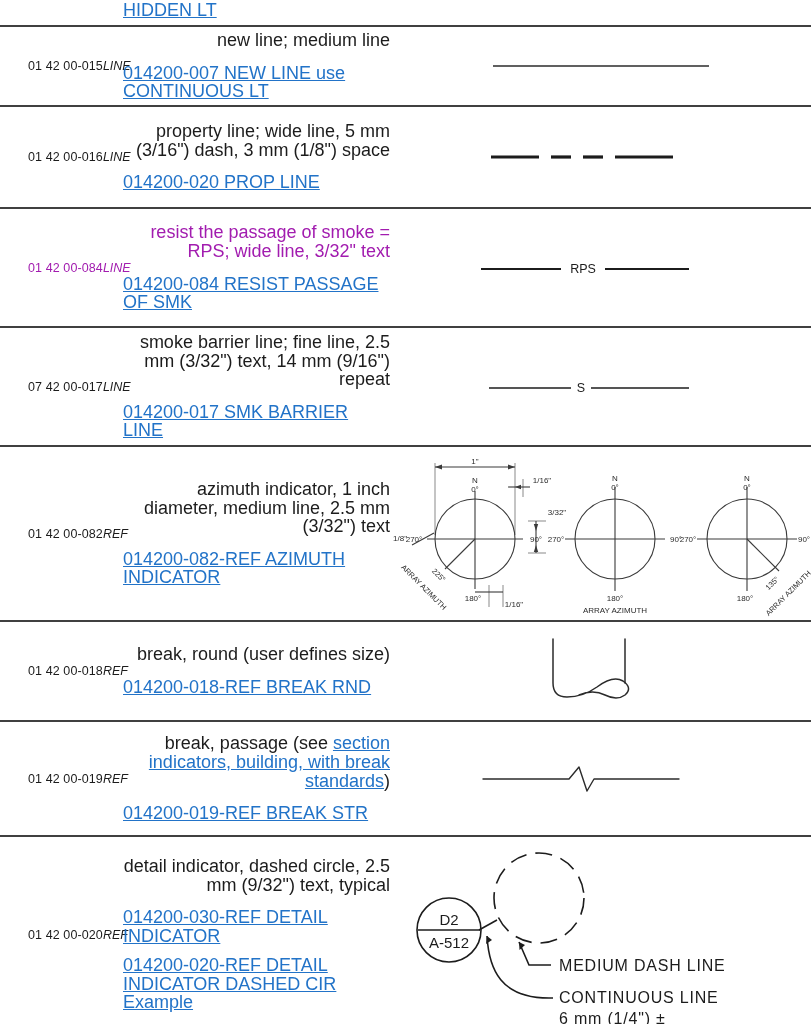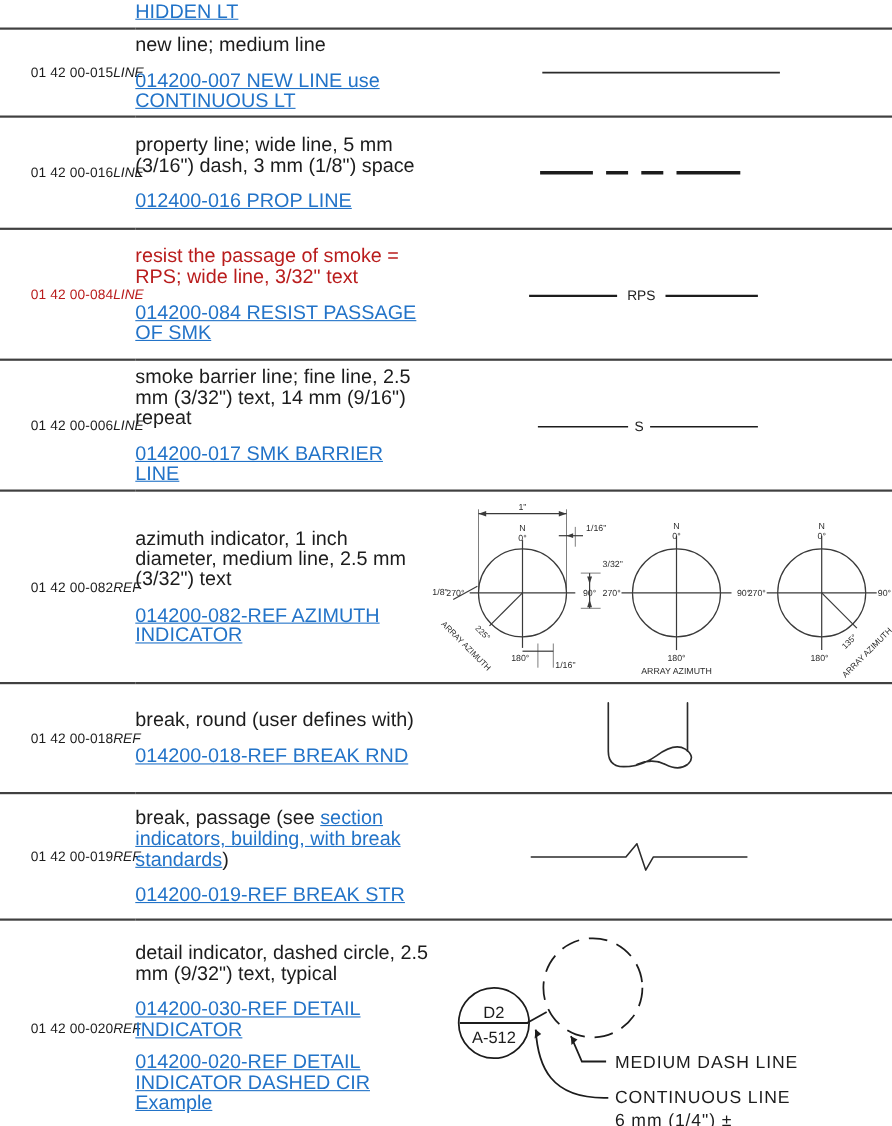--- a/index.html
+++ b/index.html
@@ -14,23 +14,23 @@
     vertical-align:middle;padding:0;border:0;
     border-bottom:2px solid #404040;
   }
   tr.partial-row td{border-bottom:2px solid #404040;}
   td.c-code{width:123px;padding:0 6px 0 4px;font-size:12.5px;white-space:nowrap;}
   td.c-desc{width:267px;padding:8px 10px 8px 7px;font-size:18px;line-height:18.6px;}
   td.c-graphic{width:421px;padding:0;position:relative;height:100%;}
   .code-inner{display:flex;justify-content:space-between;align-items:baseline;padding-left:28px;}
   .code-num{letter-spacing:.1px;}
   .code-type{padding-right:5px;font-style:italic;}
-  .orange{color:#b91c1c;}
+  .orange{color:#a21caf;}
   a.lnk,.lnk{color:#2273c8;text-decoration:underline;cursor:pointer;}
-  .desc-text{display:block;}
+  .desc-text{display:block;text-align:right;}
   .gap{display:block;height:14px;}
   .gap-sm{display:block;height:11px;}
   .gfx{display:block;margin:0 auto;}
   .gwrap{display:flex;align-items:center;justify-content:flex-start;width:100%;}
   .az-wrap{display:flex;align-items:center;justify-content:flex-start;width:421px;}
 </style>
 </head>
 <body>
 
 <div class="sheet">
@@ -69,21 +69,21 @@
     <tr>
       <td class="c-code" style="height:100px;">
         <div class="code-inner">
           <span class="code-num">01 42 00-016</span>
           <span class="code-type">LINE</span>
         </div>
       </td>
       <td class="c-desc">
         <span class="desc-text">property line; wide line, 5 mm (3/16") dash, 3 mm (1/8") space</span>
         <span class="gap"></span>
-        <span class="lnk">012400-016 PROP LINE</span>
+        <span class="lnk">014200-020 PROP LINE</span>
       </td>
       <td class="c-graphic">
         <div class="gwrap">
           <svg class="gfx" width="280" height="24" viewBox="0 0 280 24">
             <g stroke="#1c1c1c" stroke-width="3.2">
               <line x1="30" y1="12" x2="78" y2="12"></line>
               <line x1="90" y1="12" x2="110" y2="12"></line>
               <line x1="122" y1="12" x2="142" y2="12"></line>
               <line x1="154" y1="12" x2="212" y2="12"></line>
             </g>
@@ -111,21 +111,21 @@
             <text x="122" y="18" font-family="Liberation Sans, sans-serif" font-size="12.5" fill="#1c1c1c" text-anchor="middle">RPS</text>
             <line x1="144" y1="14" x2="228" y2="14" stroke="#1c1c1c" stroke-width="2.2"></line>
           </svg>
         </div>
       </td>
     </tr>
 
     <tr>
       <td class="c-code" style="height:117px;">
         <div class="code-inner">
-          <span class="code-num">01 42 00-006</span>
+          <span class="code-num">07 42 00-017</span>
           <span class="code-type">LINE</span>
         </div>
       </td>
       <td class="c-desc">
         <span class="desc-text">smoke barrier line; fine line, 2.5 mm (3/32") text, 14 mm (9/16") repeat</span>
         <span class="gap"></span>
         <span class="lnk">014200-017 SMK BARRIER LINE</span>
       </td>
       <td class="c-graphic">
         <div class="gwrap">
@@ -224,21 +224,21 @@
     </tr>
 
     <tr>
       <td class="c-code" style="height:98px;">
         <div class="code-inner">
           <span class="code-num">01 42 00-018</span>
           <span class="code-type">REF</span>
         </div>
       </td>
       <td class="c-desc">
-        <span class="desc-text">break, round (user defines with)</span>
+        <span class="desc-text">break, round (user defines size)</span>
         <span class="gap"></span>
         <span class="lnk">014200-018-REF BREAK RND</span>
       </td>
       <td class="c-graphic">
         <div class="gwrap">
           <svg class="gfx" width="200" height="76" viewBox="0 0 200 76">
             <path d="M52 6 L52 50 Q52 64 66 64 Q82 64 96 54 Q112 42 122 48 Q132 55 124 62 Q116 68 104 62 Q92 56 78 62" fill="none" stroke="#2b2b2b" stroke-width="1.5" stroke-linecap="round"></path>
             <path d="M124 6 L124 50" fill="none" stroke="#2b2b2b" stroke-width="1.5" stroke-linecap="round"></path>
           </svg>
         </div>

